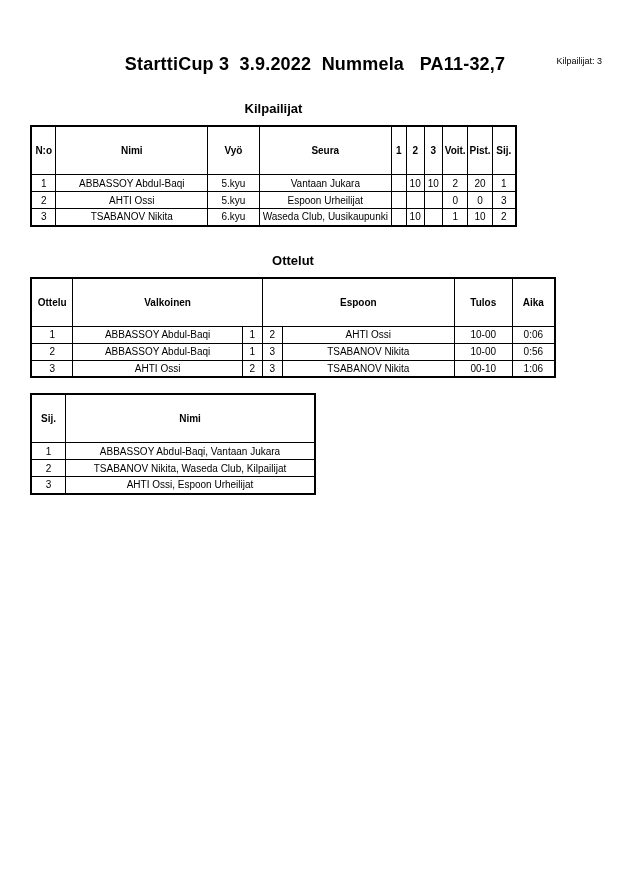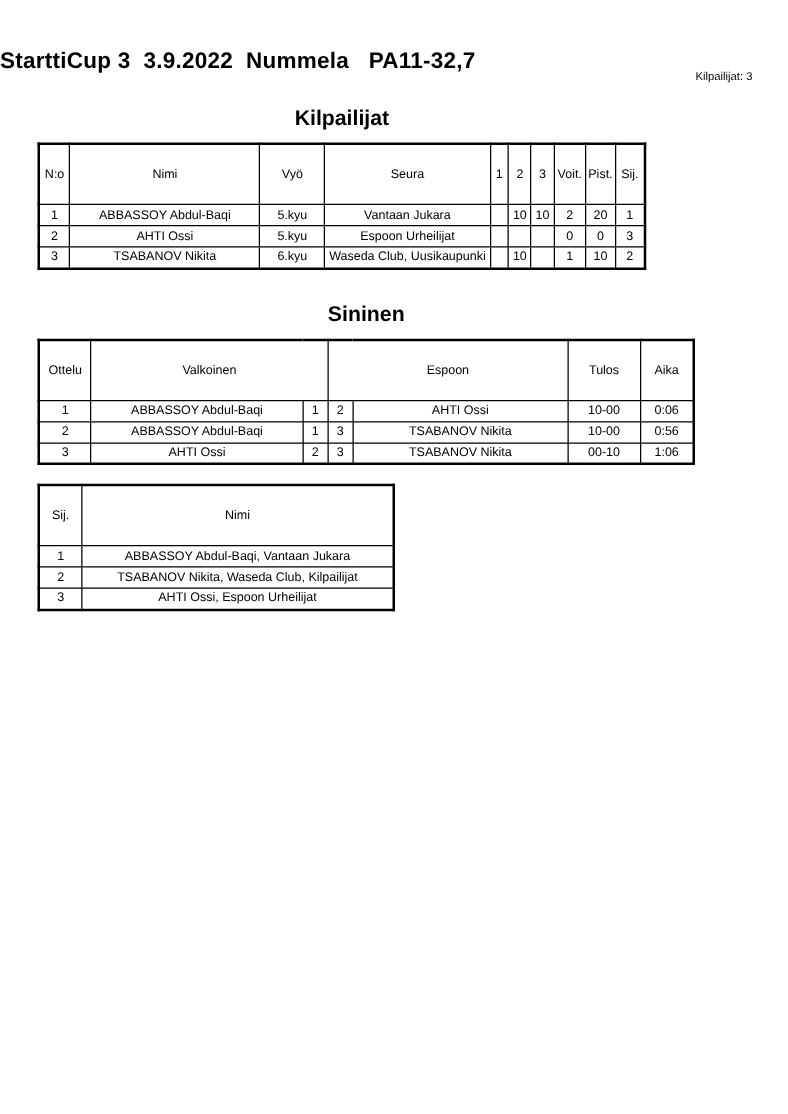--- a/index.html
+++ b/index.html
@@ -6,60 +6,60 @@
   html, body { margin: 0; padding: 0; }
   body {
     width: 630px; height: 891px;
     background: #ffffff;
     font-family: "Liberation Sans", sans-serif;
     color: #000;
   }
   .page { position: relative; width: 630px; height: 891px; background: #fff; overflow: hidden; }
 
   .doc-title {
-    padding-top: 38px;
+    padding-top: 54px;
     font-size: 18px;
     font-weight: bold;
-    text-align: left;
+    text-align: center;
     white-space: pre;
     letter-spacing: 0.2px;
   }
   .competitor-count {
     position: absolute;
     top: 56px; right: 28px;
     font-size: 9px;
   }
 
   .section { margin-left: 30px; }
   .section.s1 { width: 487px; margin-top: 6px; }
   .section.s2 { width: 526px; margin-top: 16px; }
   .section.s3 { width: 286px; margin-top: 15px; }
   .section-title {
-    font-size: 17px;
+    font-size: 13px;
     font-weight: bold;
     text-align: center;
     margin-bottom: 9px;
     margin-top: 26px;
   }
 
   table.tbl {
     border-collapse: collapse;
     table-layout: fixed;
     border: 2px solid #000;
   }
   table.tbl th, table.tbl td {
     border: 1px solid #000;
     font-size: 10px;
     height: 17px;
     line-height: 15px;
     padding: 0 3px;
     overflow: hidden;
     white-space: nowrap;
   }
-  table.tbl th { font-weight: normal; text-align: center; padding: 16px 1px; margin-top: 48px; }
+  table.tbl th { font-weight: bold; text-align: center; padding: 16px 1px; margin-top: 48px; }
   td.c { text-align: center; padding: 0 1px; }
   td.l { text-align: center; }
 </style>
 </head>
 <body>
 
 <div class="page">
 
   <div class="doc-title">StarttiCup 3  3.9.2022  Nummela   PA11-32,7</div>
   <div class="competitor-count">Kilpailijat: 3</div>
@@ -128,21 +128,21 @@
           <td class="c"></td>
           <td class="c">1</td>
           <td class="c">10</td>
           <td class="c">2</td>
         </tr>
       </tbody>
     </table>
   </div>
 
   <div class="section s2">
-    <div class="section-title">Sininen</div>
+    <div class="section-title">Ottelut</div>
     <table class="tbl">
       <colgroup>
         <col style="width:42px">
           <col style="width:170px">
           <col style="width:20px">
           <col style="width:20px">
         <col style="width:173px">
           <col style="width:58px">
           <col style="width:43px">
       </colgroup>

